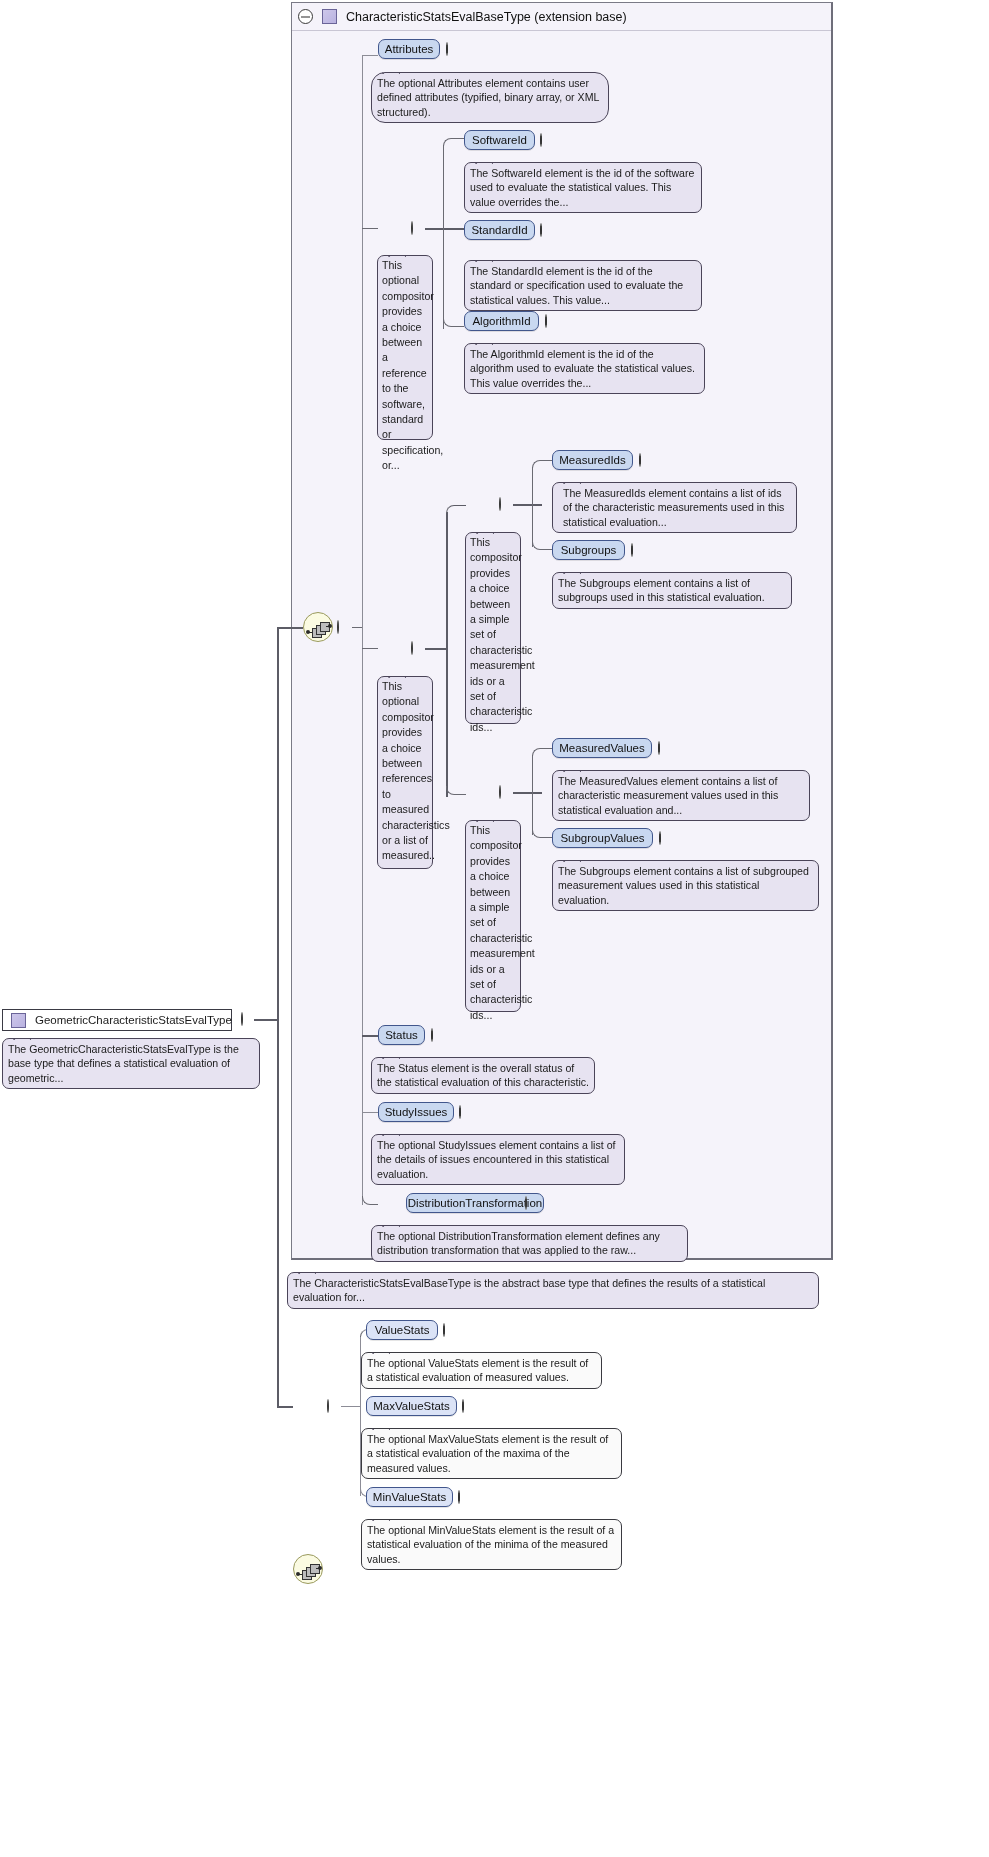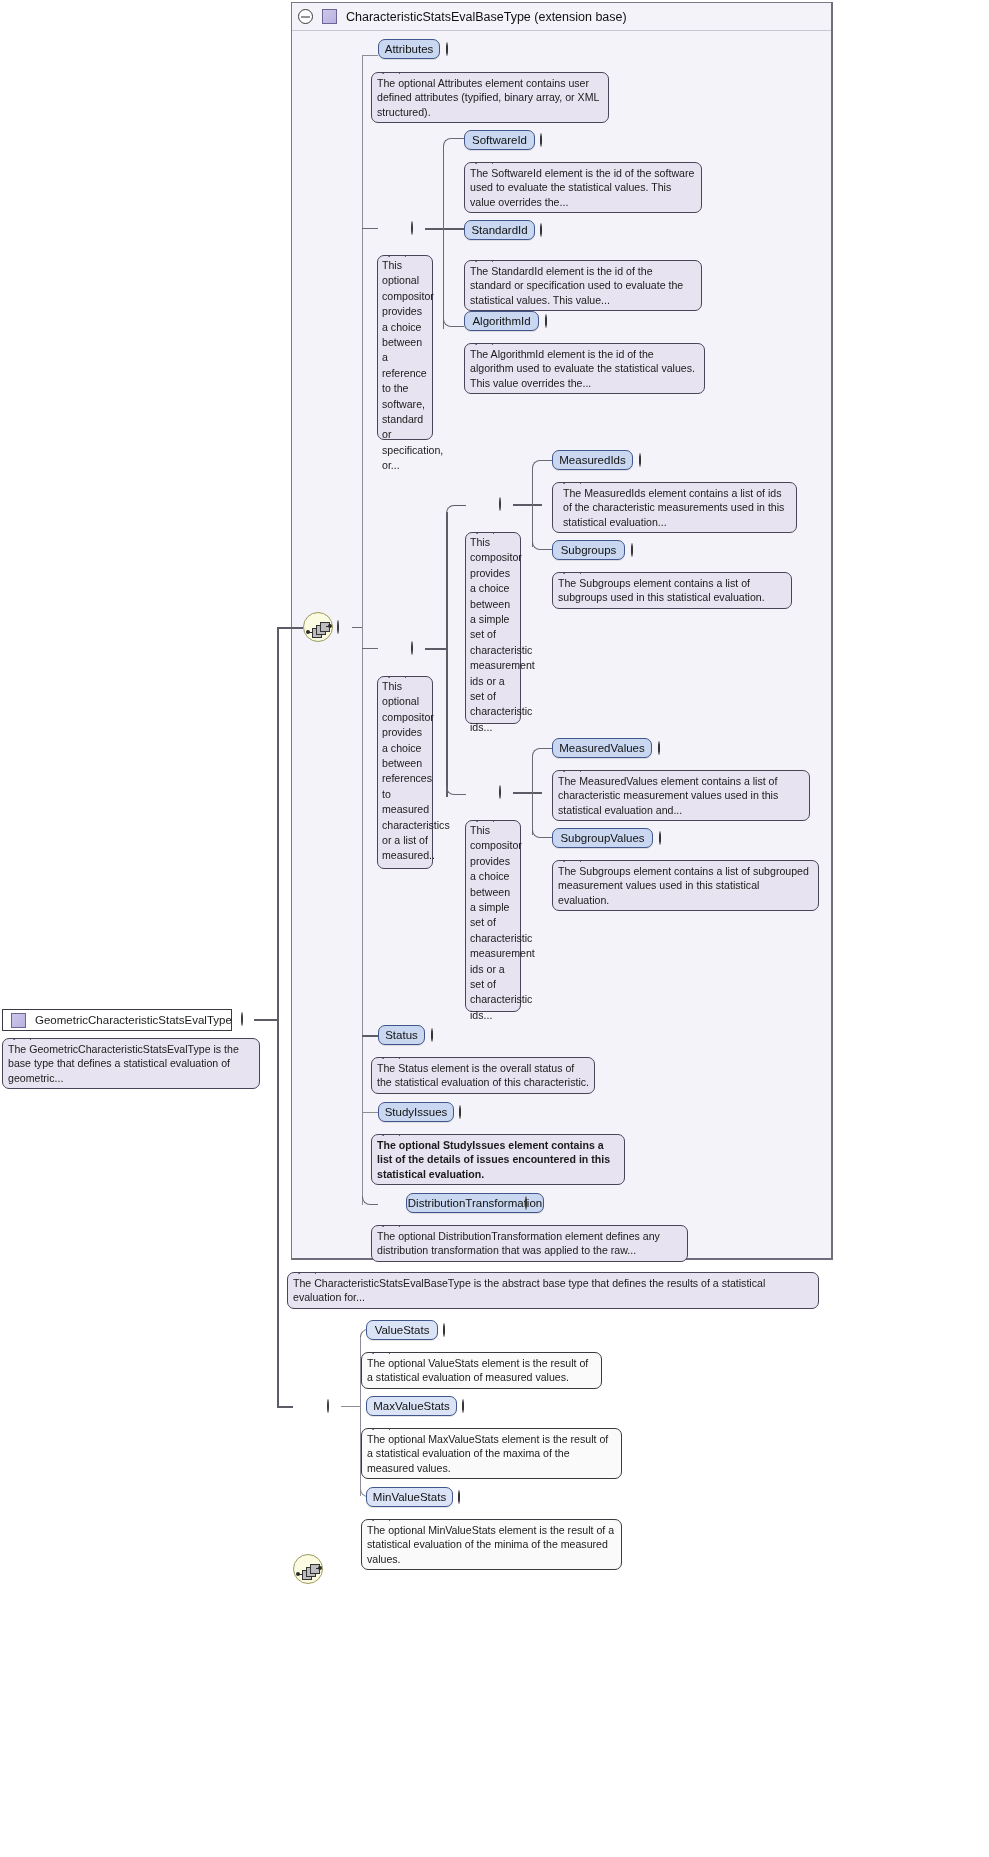--- a/index.html
+++ b/index.html
@@ -292,21 +292,21 @@
   </div>
   <div class="abs" style="left:446px; top:43px;">
     <span class="circle-btn plus"></span>
   </div>
   <div class="abs extref" style="left:429px; top:50px;">
     <svg width="11" height="11" viewBox="0 0 11 11" aria-hidden="true">
       <line x1="1.5" y1="9.5" x2="8.5" y2="2.5" stroke="#111" stroke-width="1.3"></line>
       <polygon points="9.5,1.5 9.5,6 5,1.5" fill="#111"></polygon>
     </svg>
   </div>
-  <div class="abs note" style="left:371px; top:72px; width:238px;">
+  <div class="abs note" style="left:371px; top:72px; width:238px;border-radius:14px;">
     <span class="notch"></span>
     <span>The optional Attributes element contains user defined attributes (typified, binary array, or XML structured).</span>
   </div>
 
   <div class="abs hline" style="left:362px; top:228px; width:16px;"></div>
   <div class="abs compositor" style="left:377px; top:213px;">
     <span class="comp-inner">
       <span class="g-dot-l"></span>
         <span class="g-stub-l"></span>
       <span class="g-top"></span>
@@ -488,21 +488,21 @@
     <span>The Status element is the overall status of the statistical evaluation of this characteristic.</span>
   </div>
 
   <div class="abs hline light" style="left:362px; top:1112px; width:16px;"></div>
   <div class="abs elembox" style="left:378px; top:1102px; width:76px;">
     <span>StudyIssues</span>
   </div>
   <div class="abs" style="left:459px; top:1106px;">
     <span class="circle-btn plus"></span>
   </div>
-  <div class="abs note" style="left:371px; top:1134px; width:254px;font-weight:bold;">
+  <div class="abs note" style="left:371px; top:1134px; width:254px;">
     <span class="notch"></span>
     <span>The optional StudyIssues element contains a list of the details of issues encountered in this statistical evaluation.</span>
   </div>
 
   <div class="abs elbow" style="left:362px; top:1196px; width:16px; height:9px;"></div>
   <div class="abs elembox" style="left:378px; top:1193px; width:138px;margin-left:28px;">
     <span>DistributionTransformation</span>
   </div>
   <div class="abs" style="left:525px; top:1197px;">
     <span class="circle-btn plus"></span>

